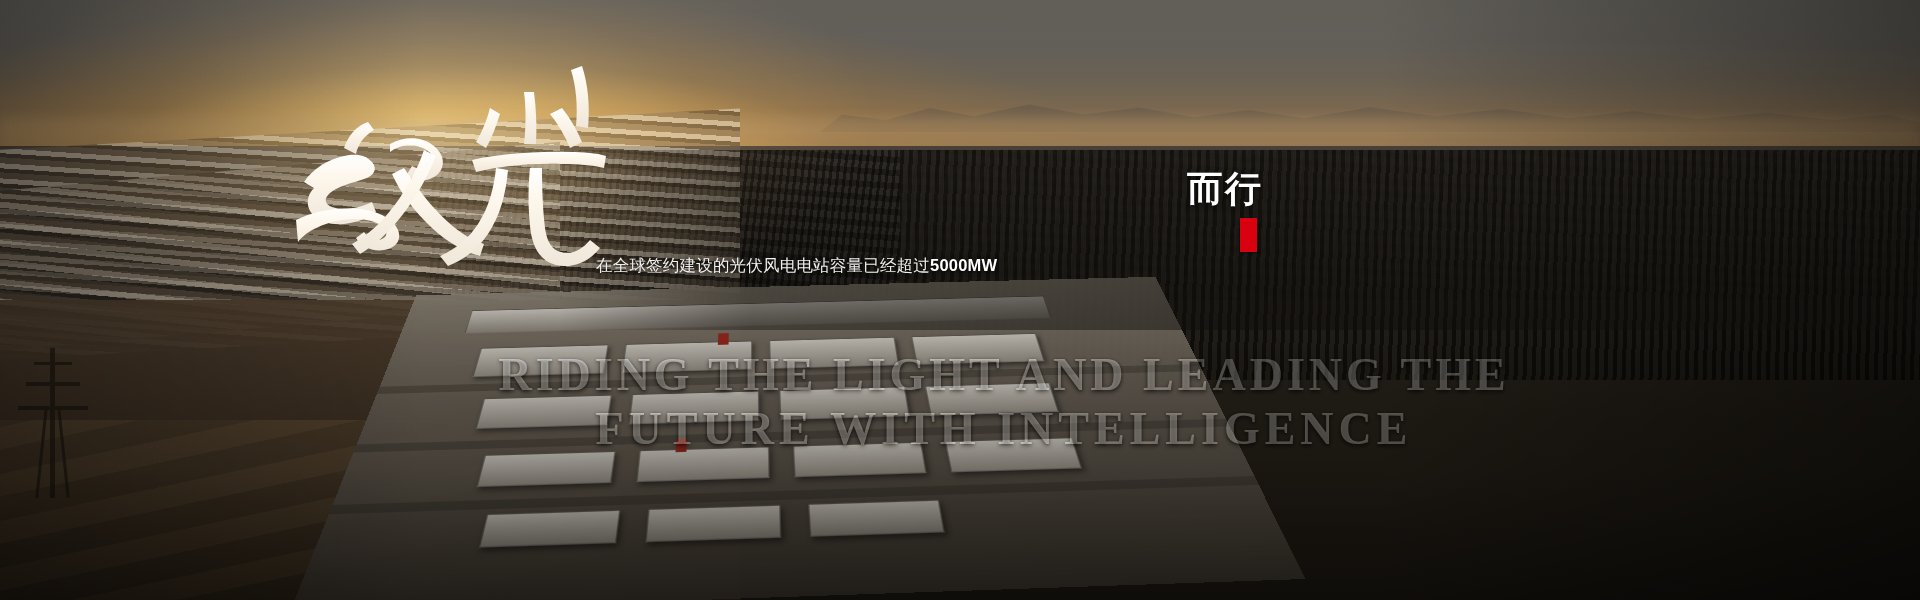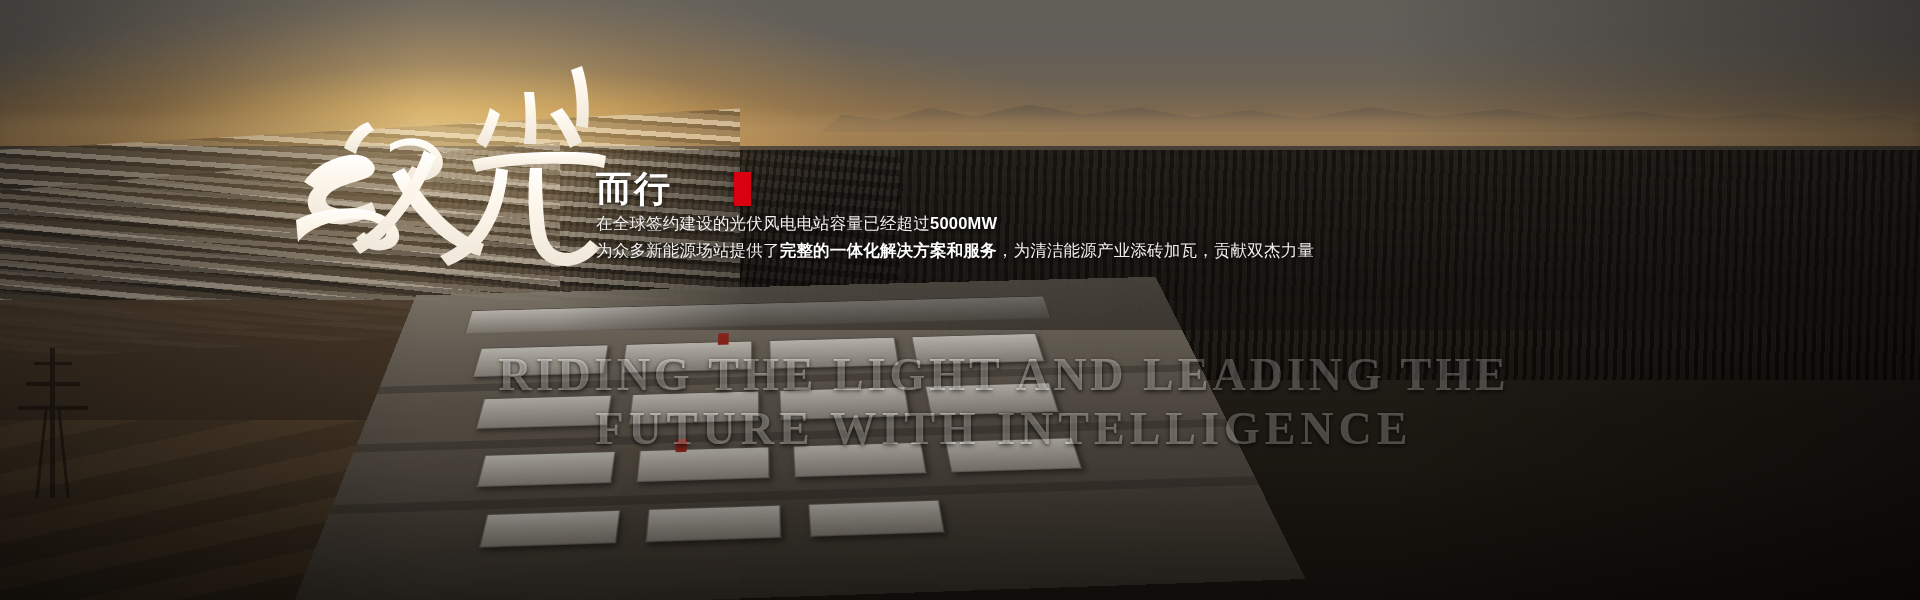--- a/index.html
+++ b/index.html
@@ -159,25 +159,26 @@
   .calligraphy {
     position:absolute; left:286px; top:52px; width:330px; height:230px;
     pointer-events:none;
   }
   .calligraphy svg { width:100%; height:100%; display:block; }
 
   
   .copy { position:absolute; left:596px; top:168px; width:1280px; }
 
   .headline {
-    display:flex; align-items:center; gap:16px;
+    display:flex; align-items:center; gap:8px;
     font-size:36px; font-weight:bold; color:#ffffff;
     letter-spacing:2px; line-height:1.18;
     text-shadow:0 2px 6px rgba(0,0,0,.75);
     white-space:nowrap;
+    flex-direction:column;
   }
   .headline .h-a { margin-right:22px; }
   .red-block {
     display:inline-block; width:17px; height:34px;
     background:#d9000f; margin-left:24px;
     box-shadow:0 1px 4px rgba(0,0,0,.6);
   }
 
   .sub {
     font-size:16.5px; color:#f2f0ee; line-height:1.62;
@@ -322,23 +323,20 @@
 
     <div class="headline">
       <span class="h-a">而行</span>
       <span class="red-block"></span>
     </div>
 
     <div class="sub">
       <span>在全球签约建设的光伏风电电站容量已经超过</span><b>5000MW</b>
     </div>
 
-    <div class="sub">
-      <span>为众多新能源场站提供了</span><b>完整的一体化解决方案和服务</b><span>，为清洁能源产业添砖加瓦，贡献双杰力量</span>
-    </div>
   </div>
 
   <div class="en-wrap">
     <div class="en-line l1">RIDING THE LIGHT AND LEADING THE</div>
     <div class="en-line l2">FUTURE WITH INTELLIGENCE</div>
   </div>
   <div class="en-wrap en-ghost" style="top:348px;">
     <div class="en-line l1">RIDING THE LIGHT AND LEADING THE</div>
     <div class="en-line l2">FUTURE WITH INTELLIGENCE</div>
   </div>

